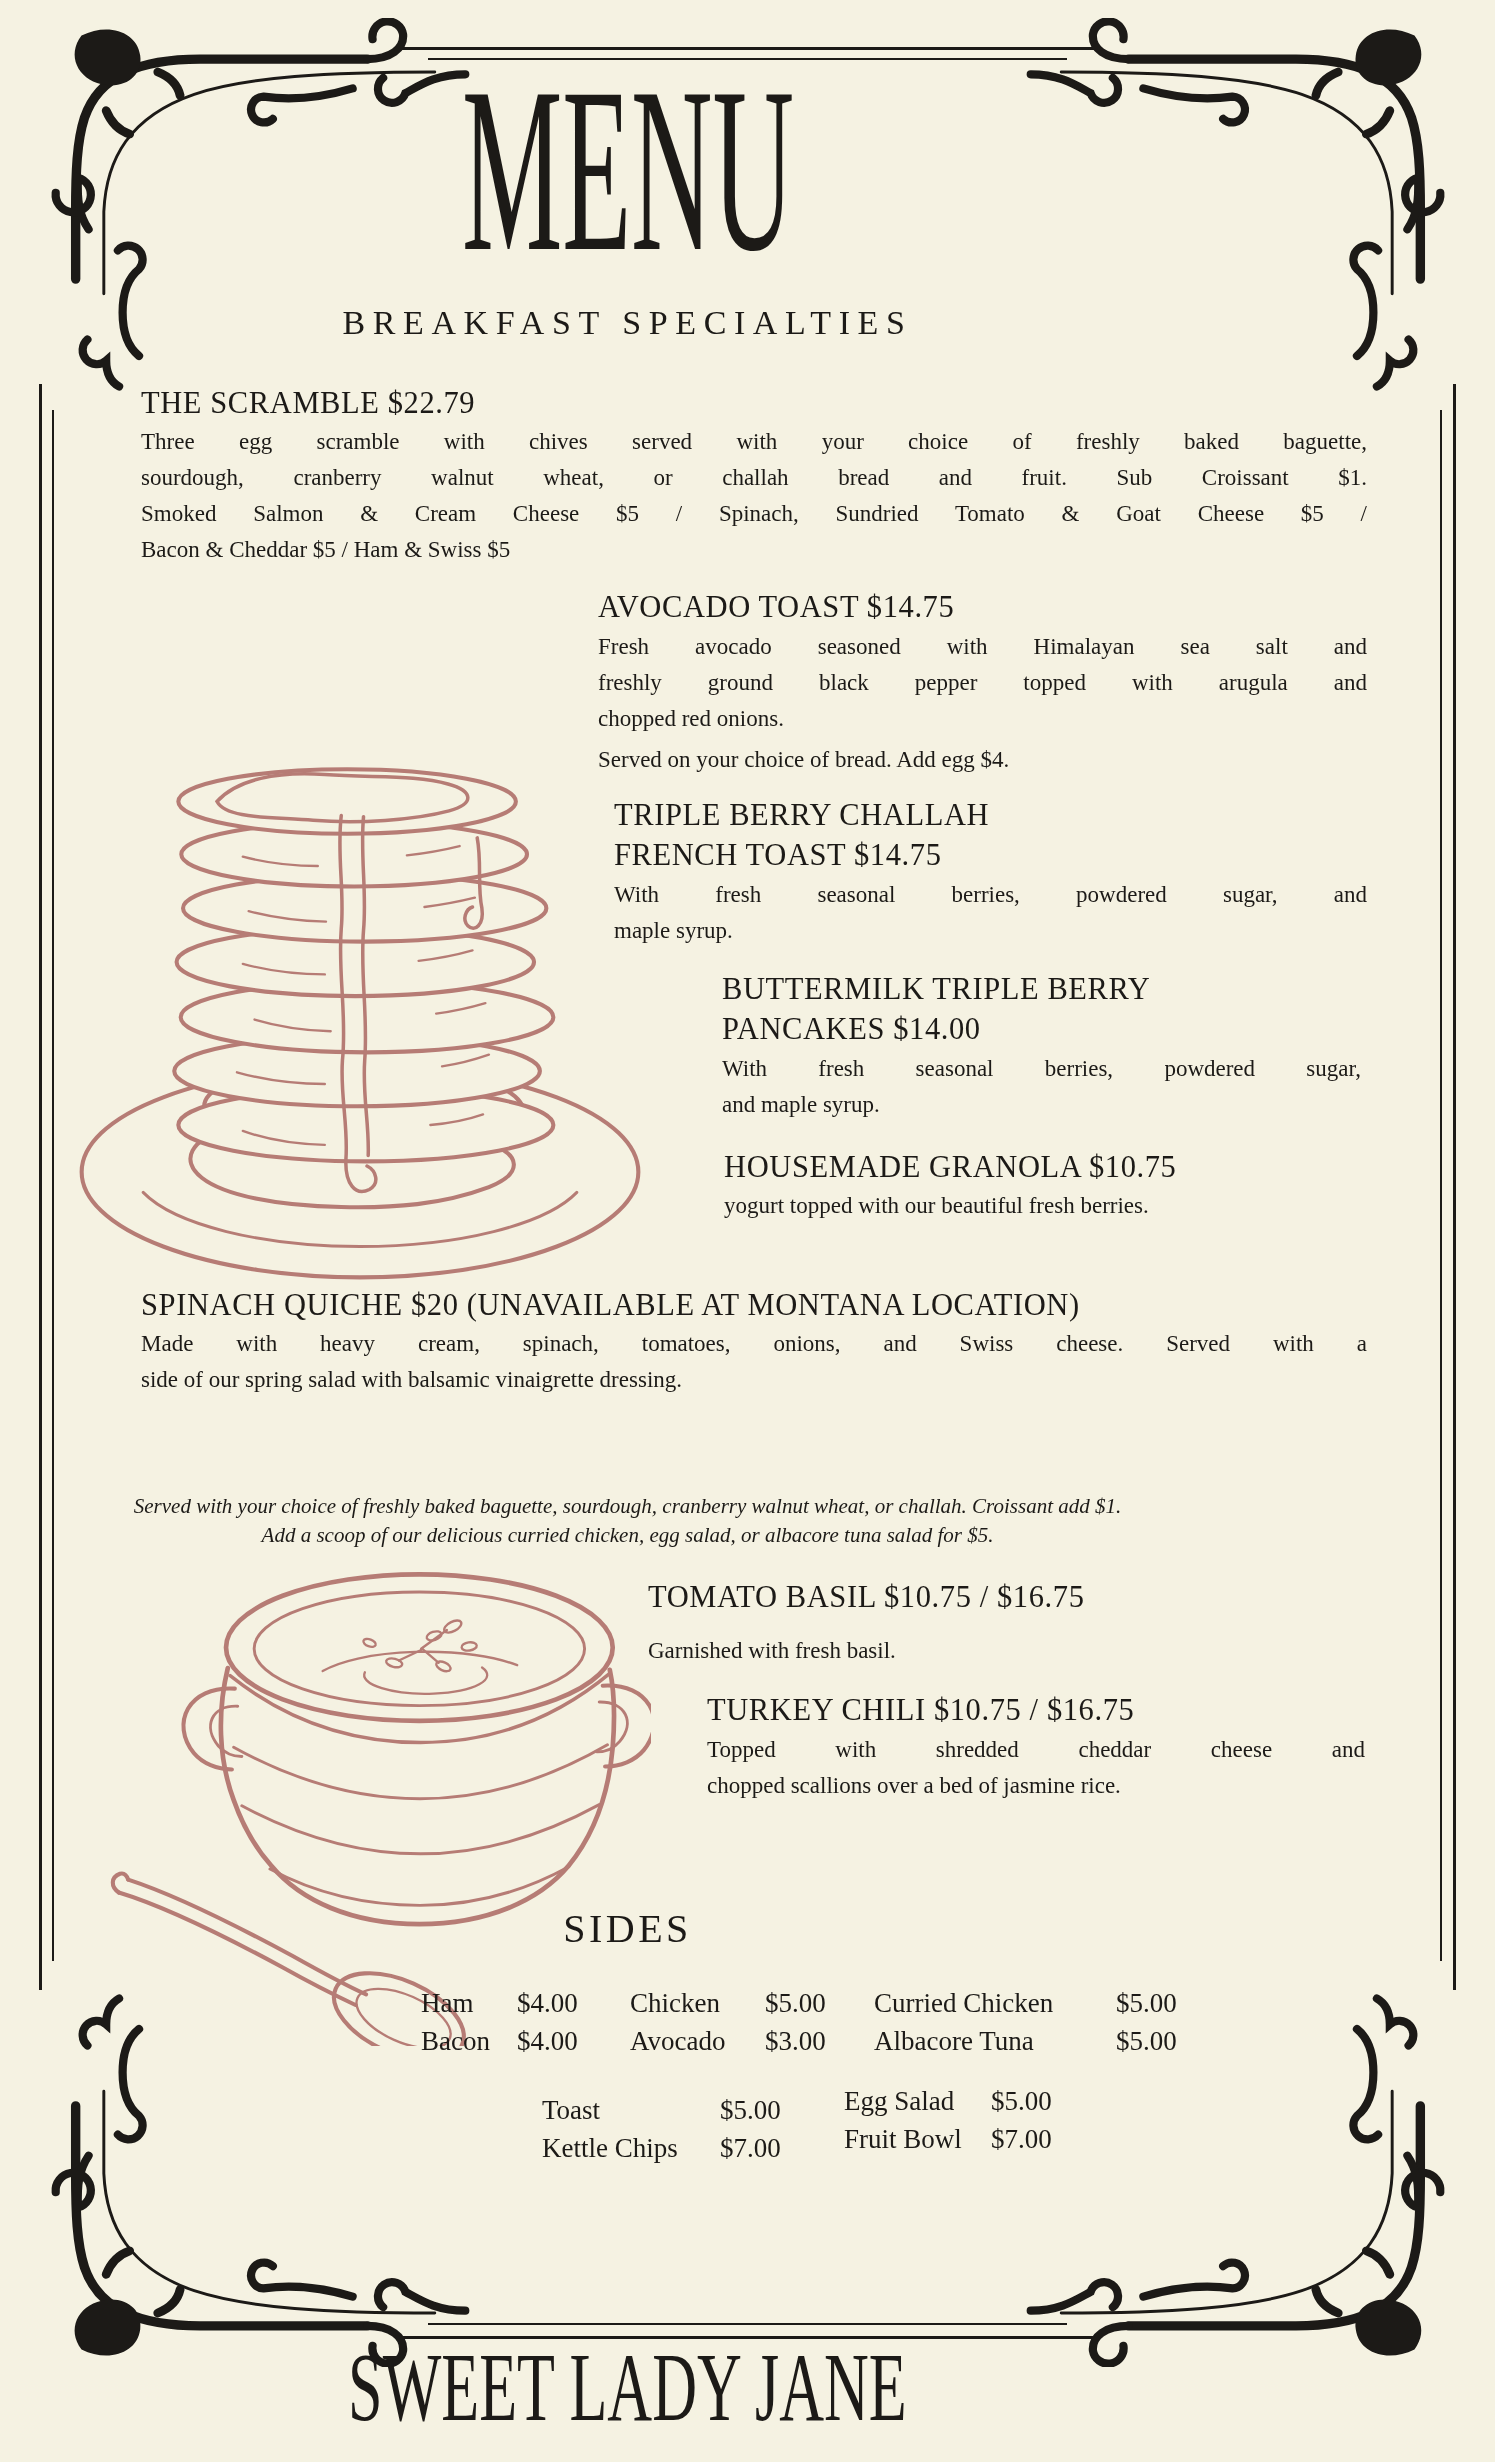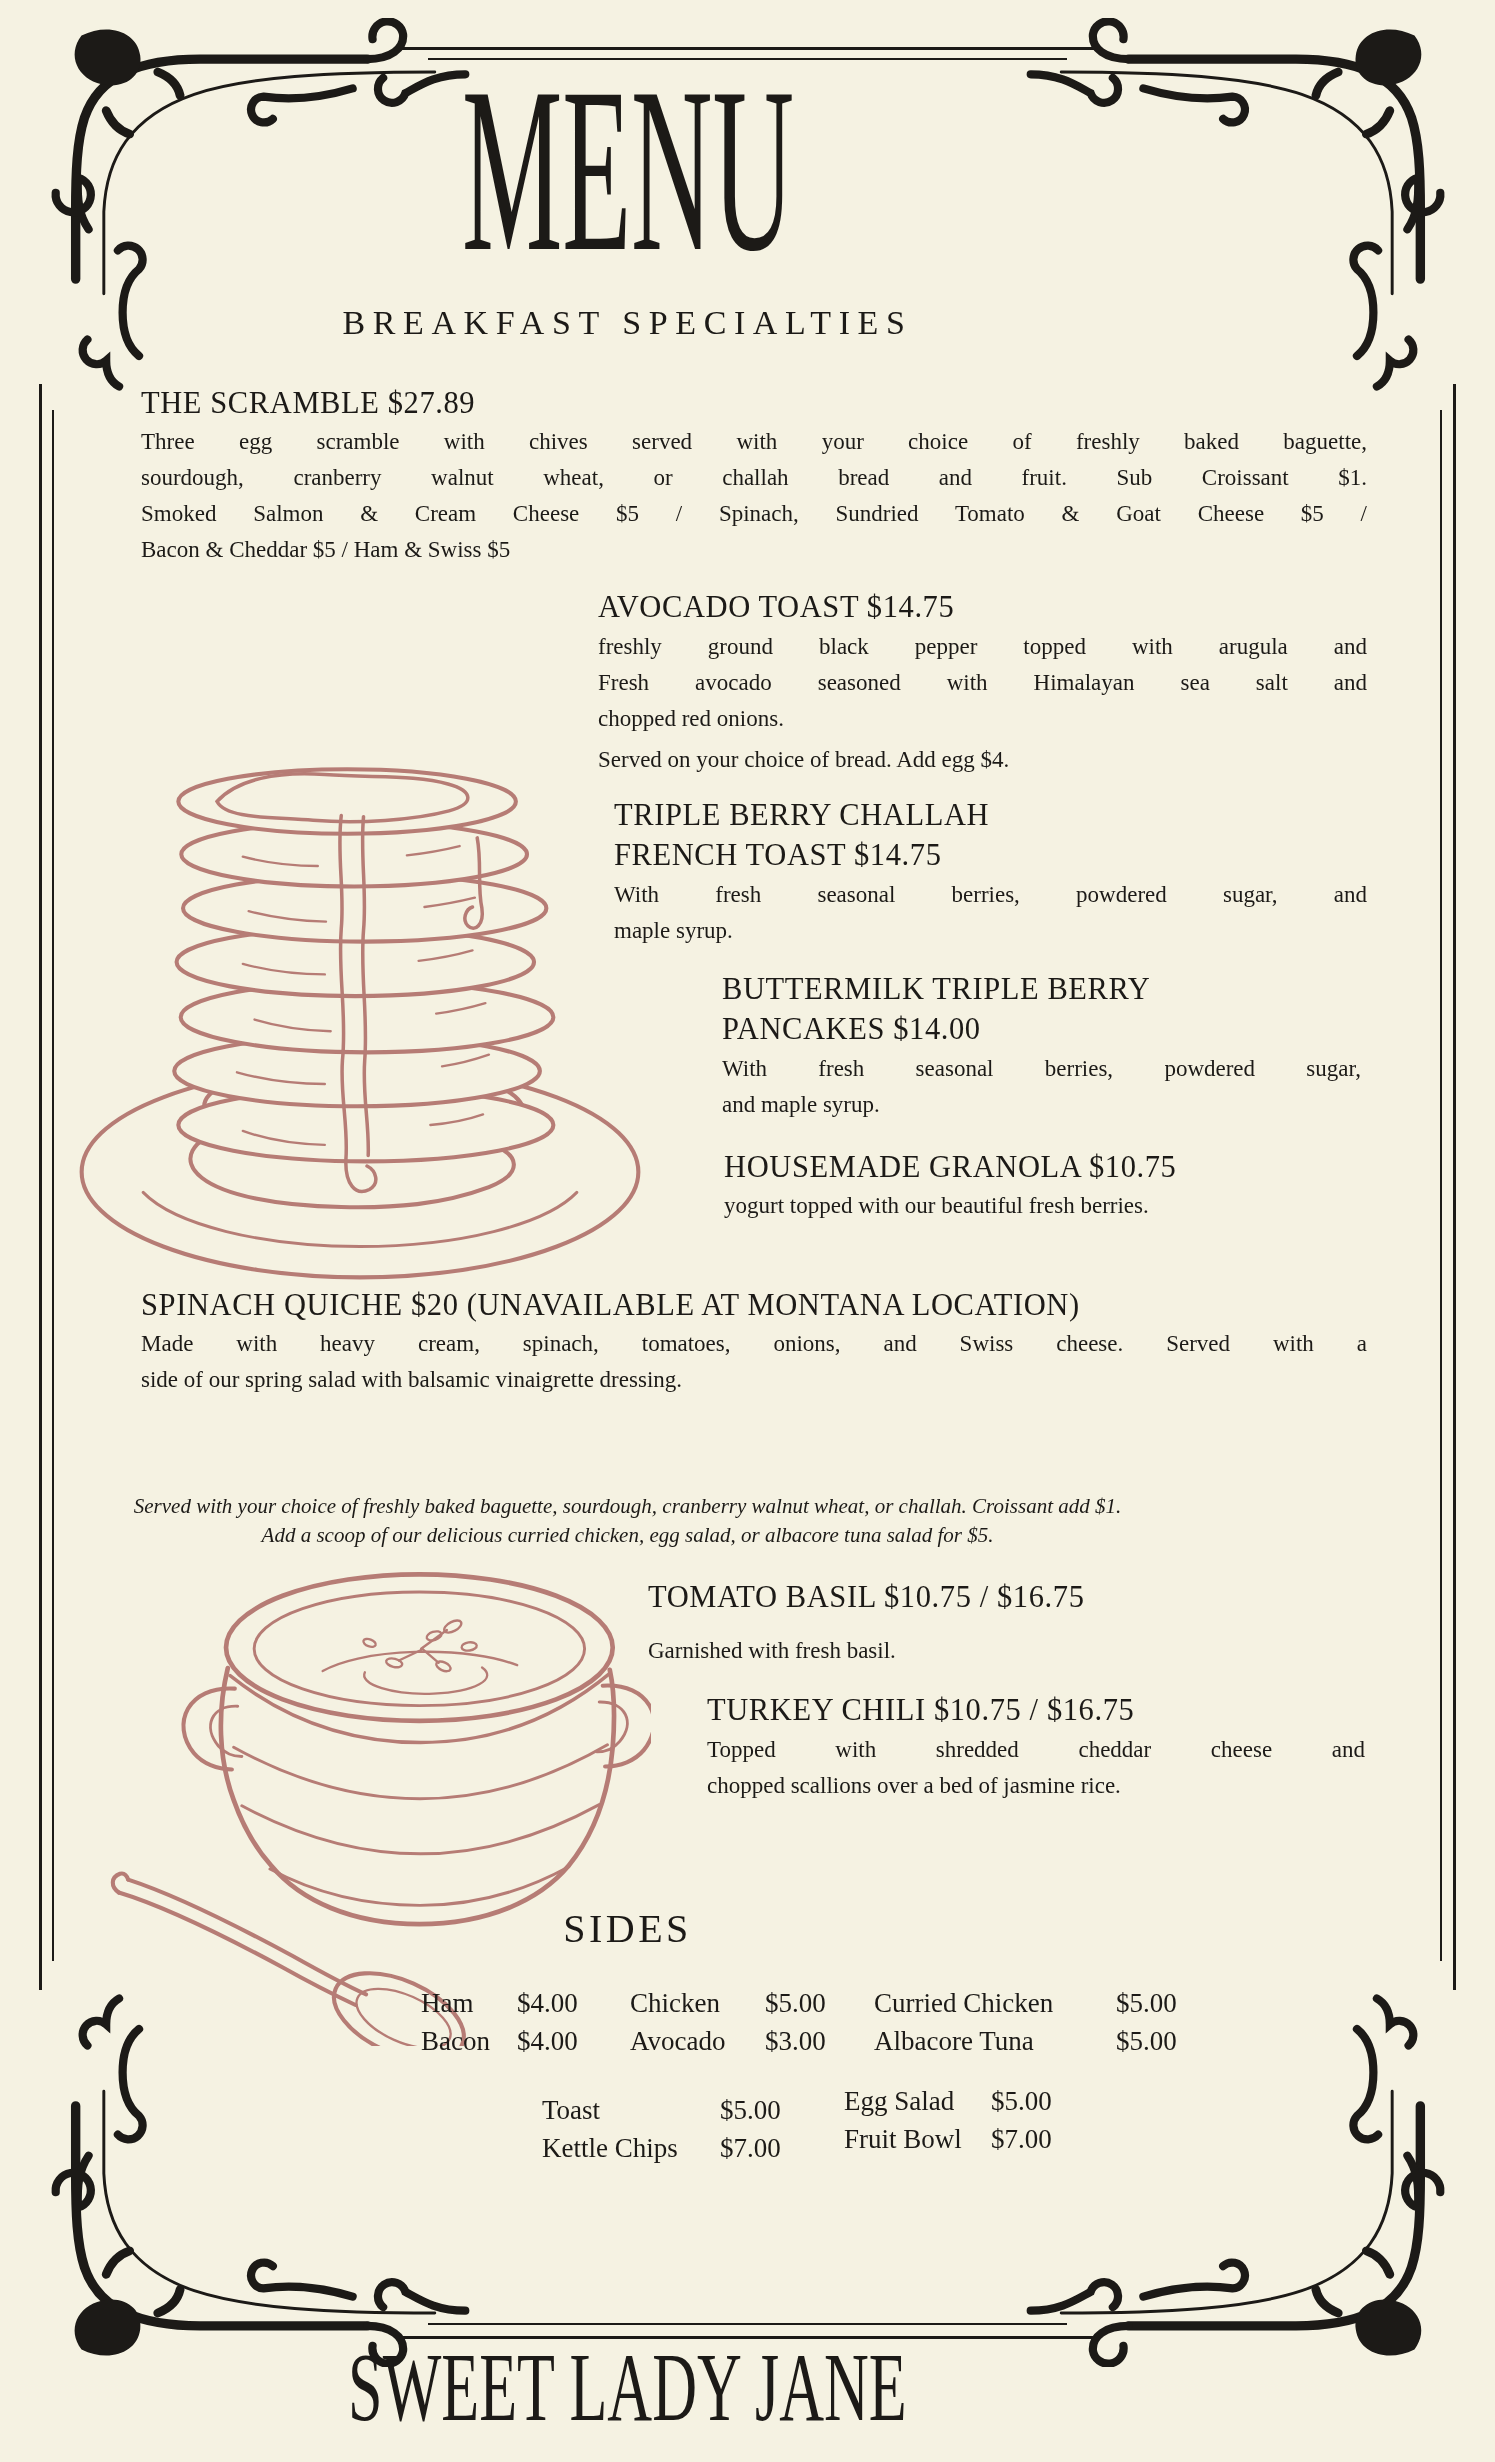--- a/index.html
+++ b/index.html
@@ -152,34 +152,34 @@
       <ellipse cx="528" cy="803" rx="86" ry="40" stroke-width="4" transform="rotate(24 528 803)"></ellipse>
     </g>
   </svg>
 
   <div class="abs center menu-title display-wrap" style="top:53px">
     <span class="display">MENU</span>
   </div>
   <div class="abs center sub-head" style="top:304px">BREAKFAST SPECIALTIES</div>
 
   <div class="abs" style="left:141px;top:383px;width:1226px">
-    <div class="item-title">THE SCRAMBLE $27.89</div>
+    <div class="item-title">THE SCRAMBLE $22.79</div>
     <div class="body" style="margin-top:1.2px">
       <span class="line jl">Three egg scramble with chives served with your choice of freshly baked baguette,</span>
       <span class="line jl">sourdough, cranberry walnut wheat, or challah bread and fruit. Sub Croissant $1.</span>
       <span class="line jl">Smoked Salmon &amp; Cream Cheese $5 / Spinach, Sundried Tomato &amp; Goat Cheese $5 /</span>
       <span class="line">Bacon &amp; Cheddar $5 / Ham &amp; Swiss $5</span>
     </div>
   </div>
 
   <div class="abs" style="left:598px;top:587px;width:769px">
     <div class="item-title">AVOCADO TOAST $14.75</div>
     <div class="body" style="margin-top:2.3px">
+      <span class="line jl">Fresh avocado seasoned with Himalayan sea salt and</span>
       <span class="line jl">freshly ground black pepper topped with arugula and</span>
-      <span class="line jl">Fresh avocado seasoned with Himalayan sea salt and</span>
       <span class="line">chopped red onions.</span>
       <span class="line" style="margin-top:4.7px">Served on your choice of bread. Add egg $4.</span>
     </div>
   </div>
 
   <div class="abs" style="left:614px;top:795px;width:753px">
     <div class="item-title">TRIPLE BERRY CHALLAH</div>
     <div class="item-title">FRENCH TOAST $14.75</div>
     <div class="body" style="margin-top:2.3px">
       <span class="line jl">With fresh seasonal berries, powdered sugar, and</span>

